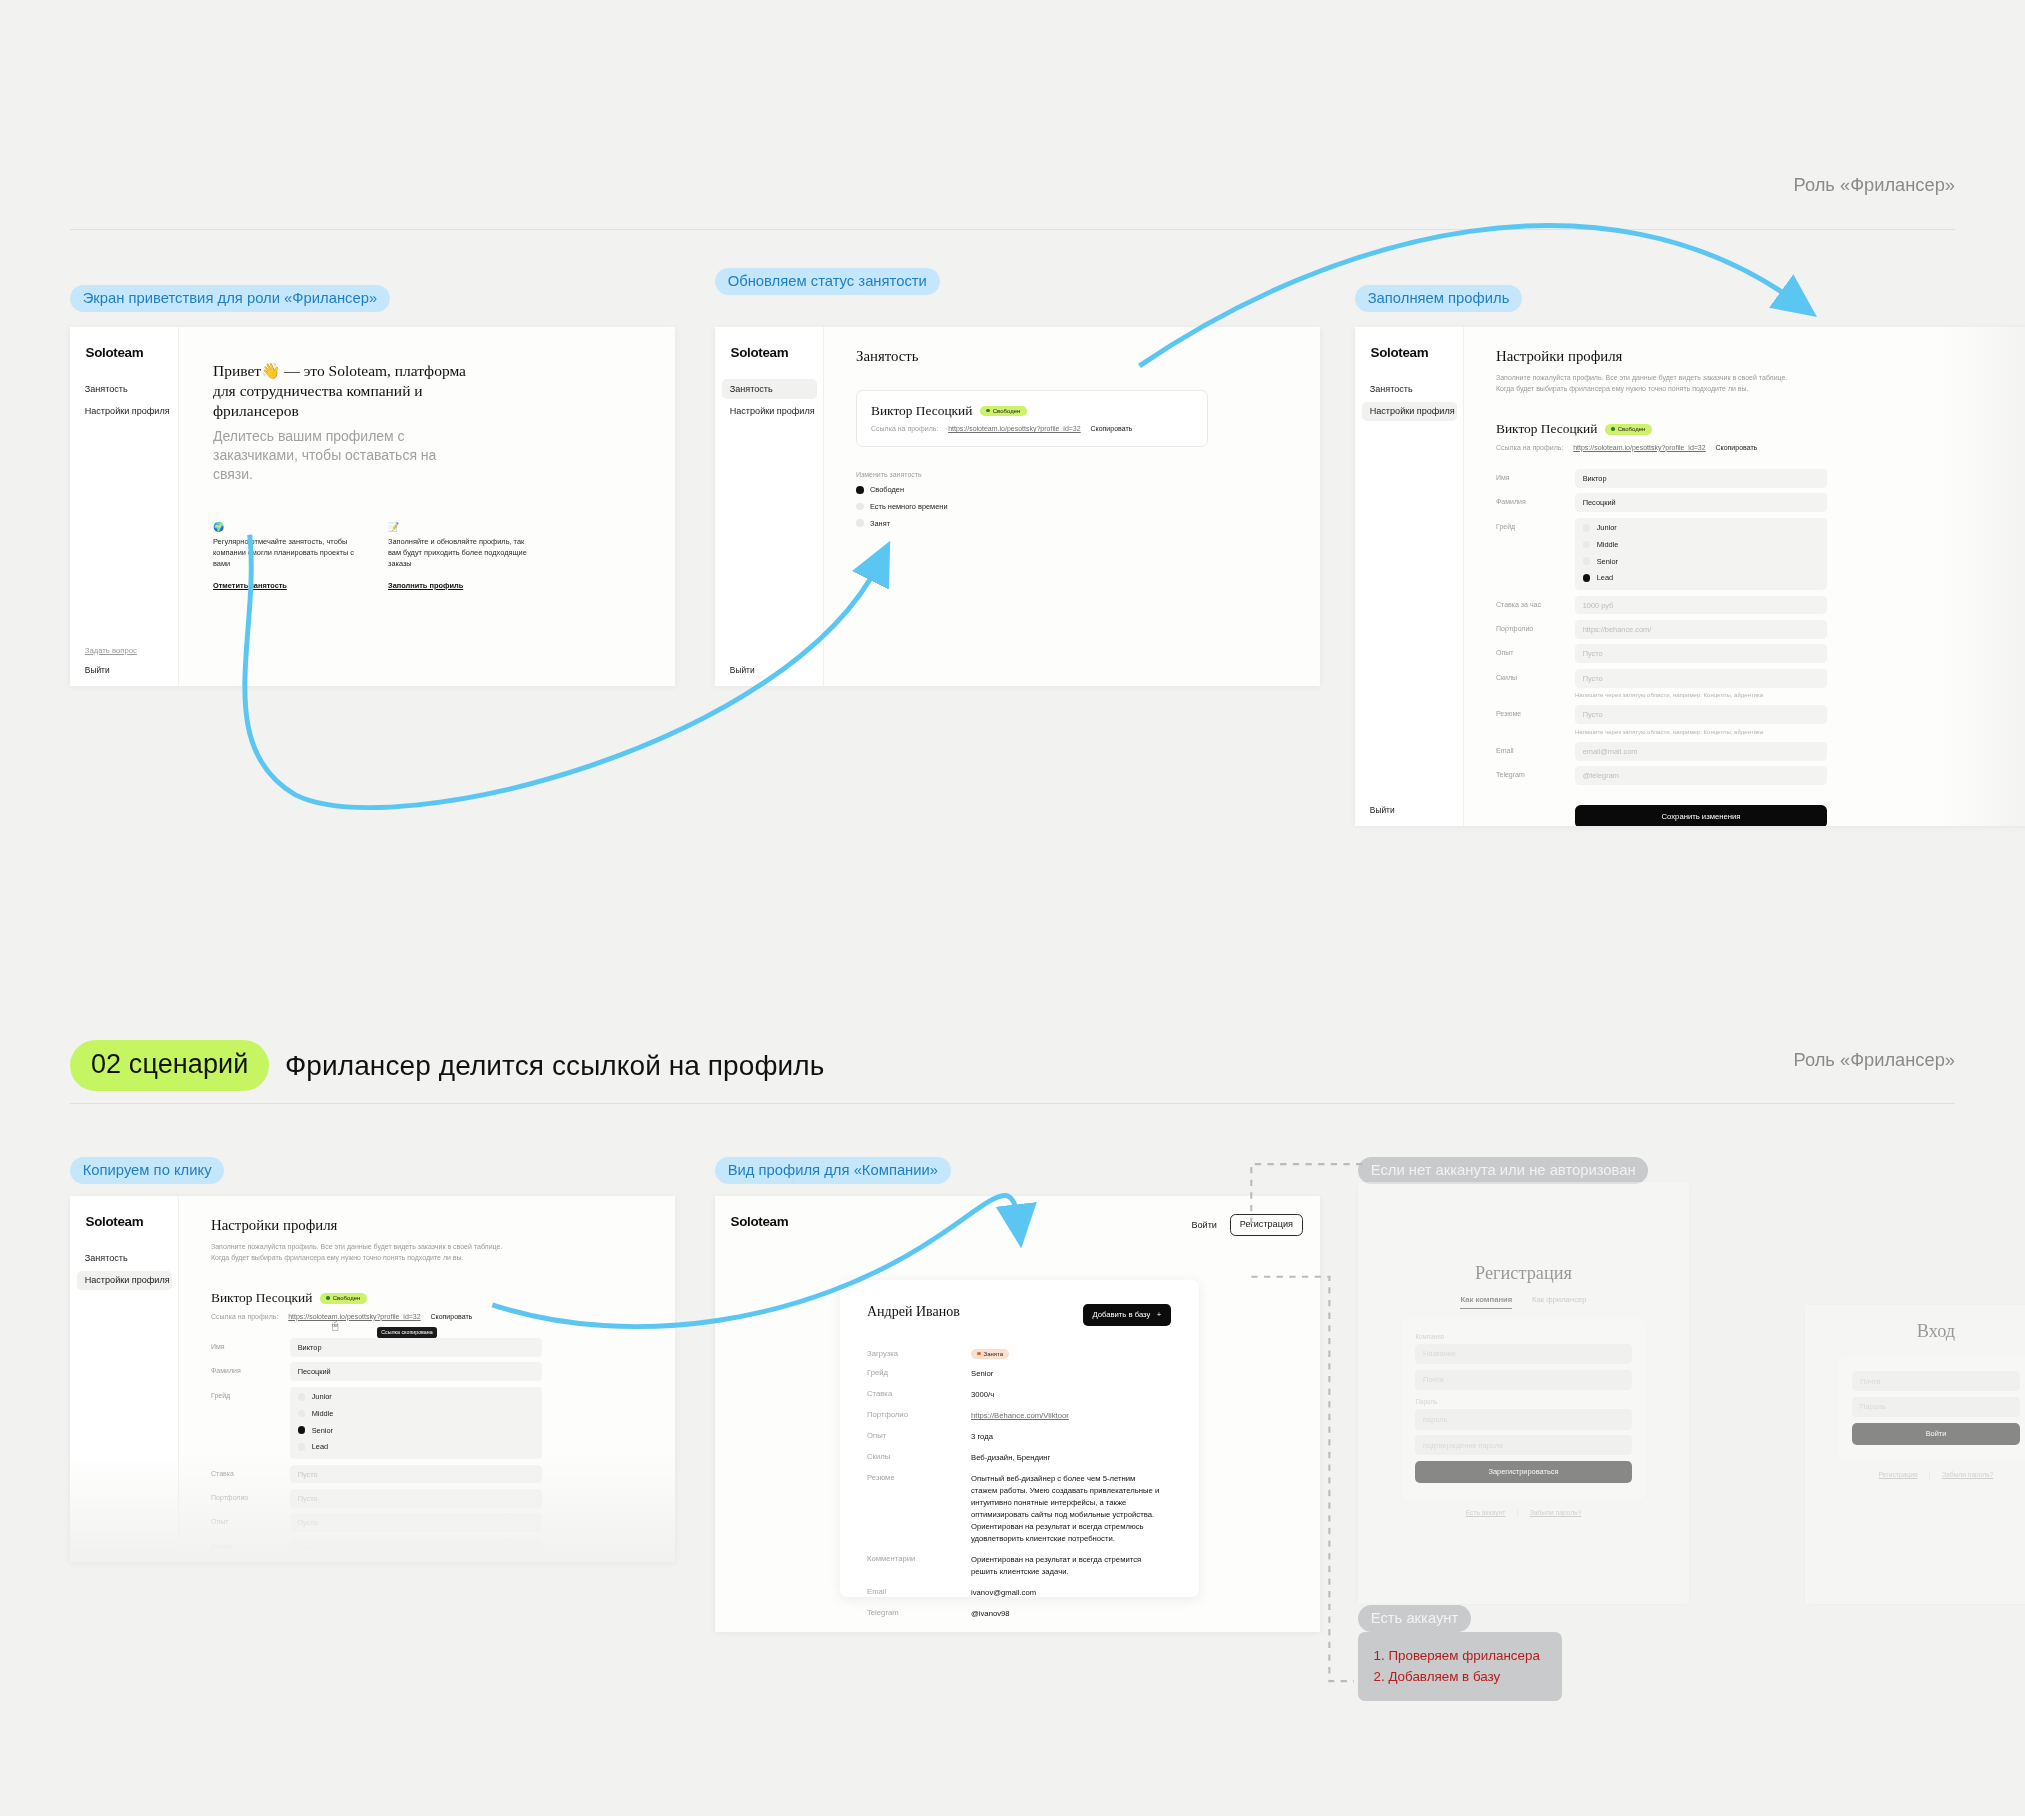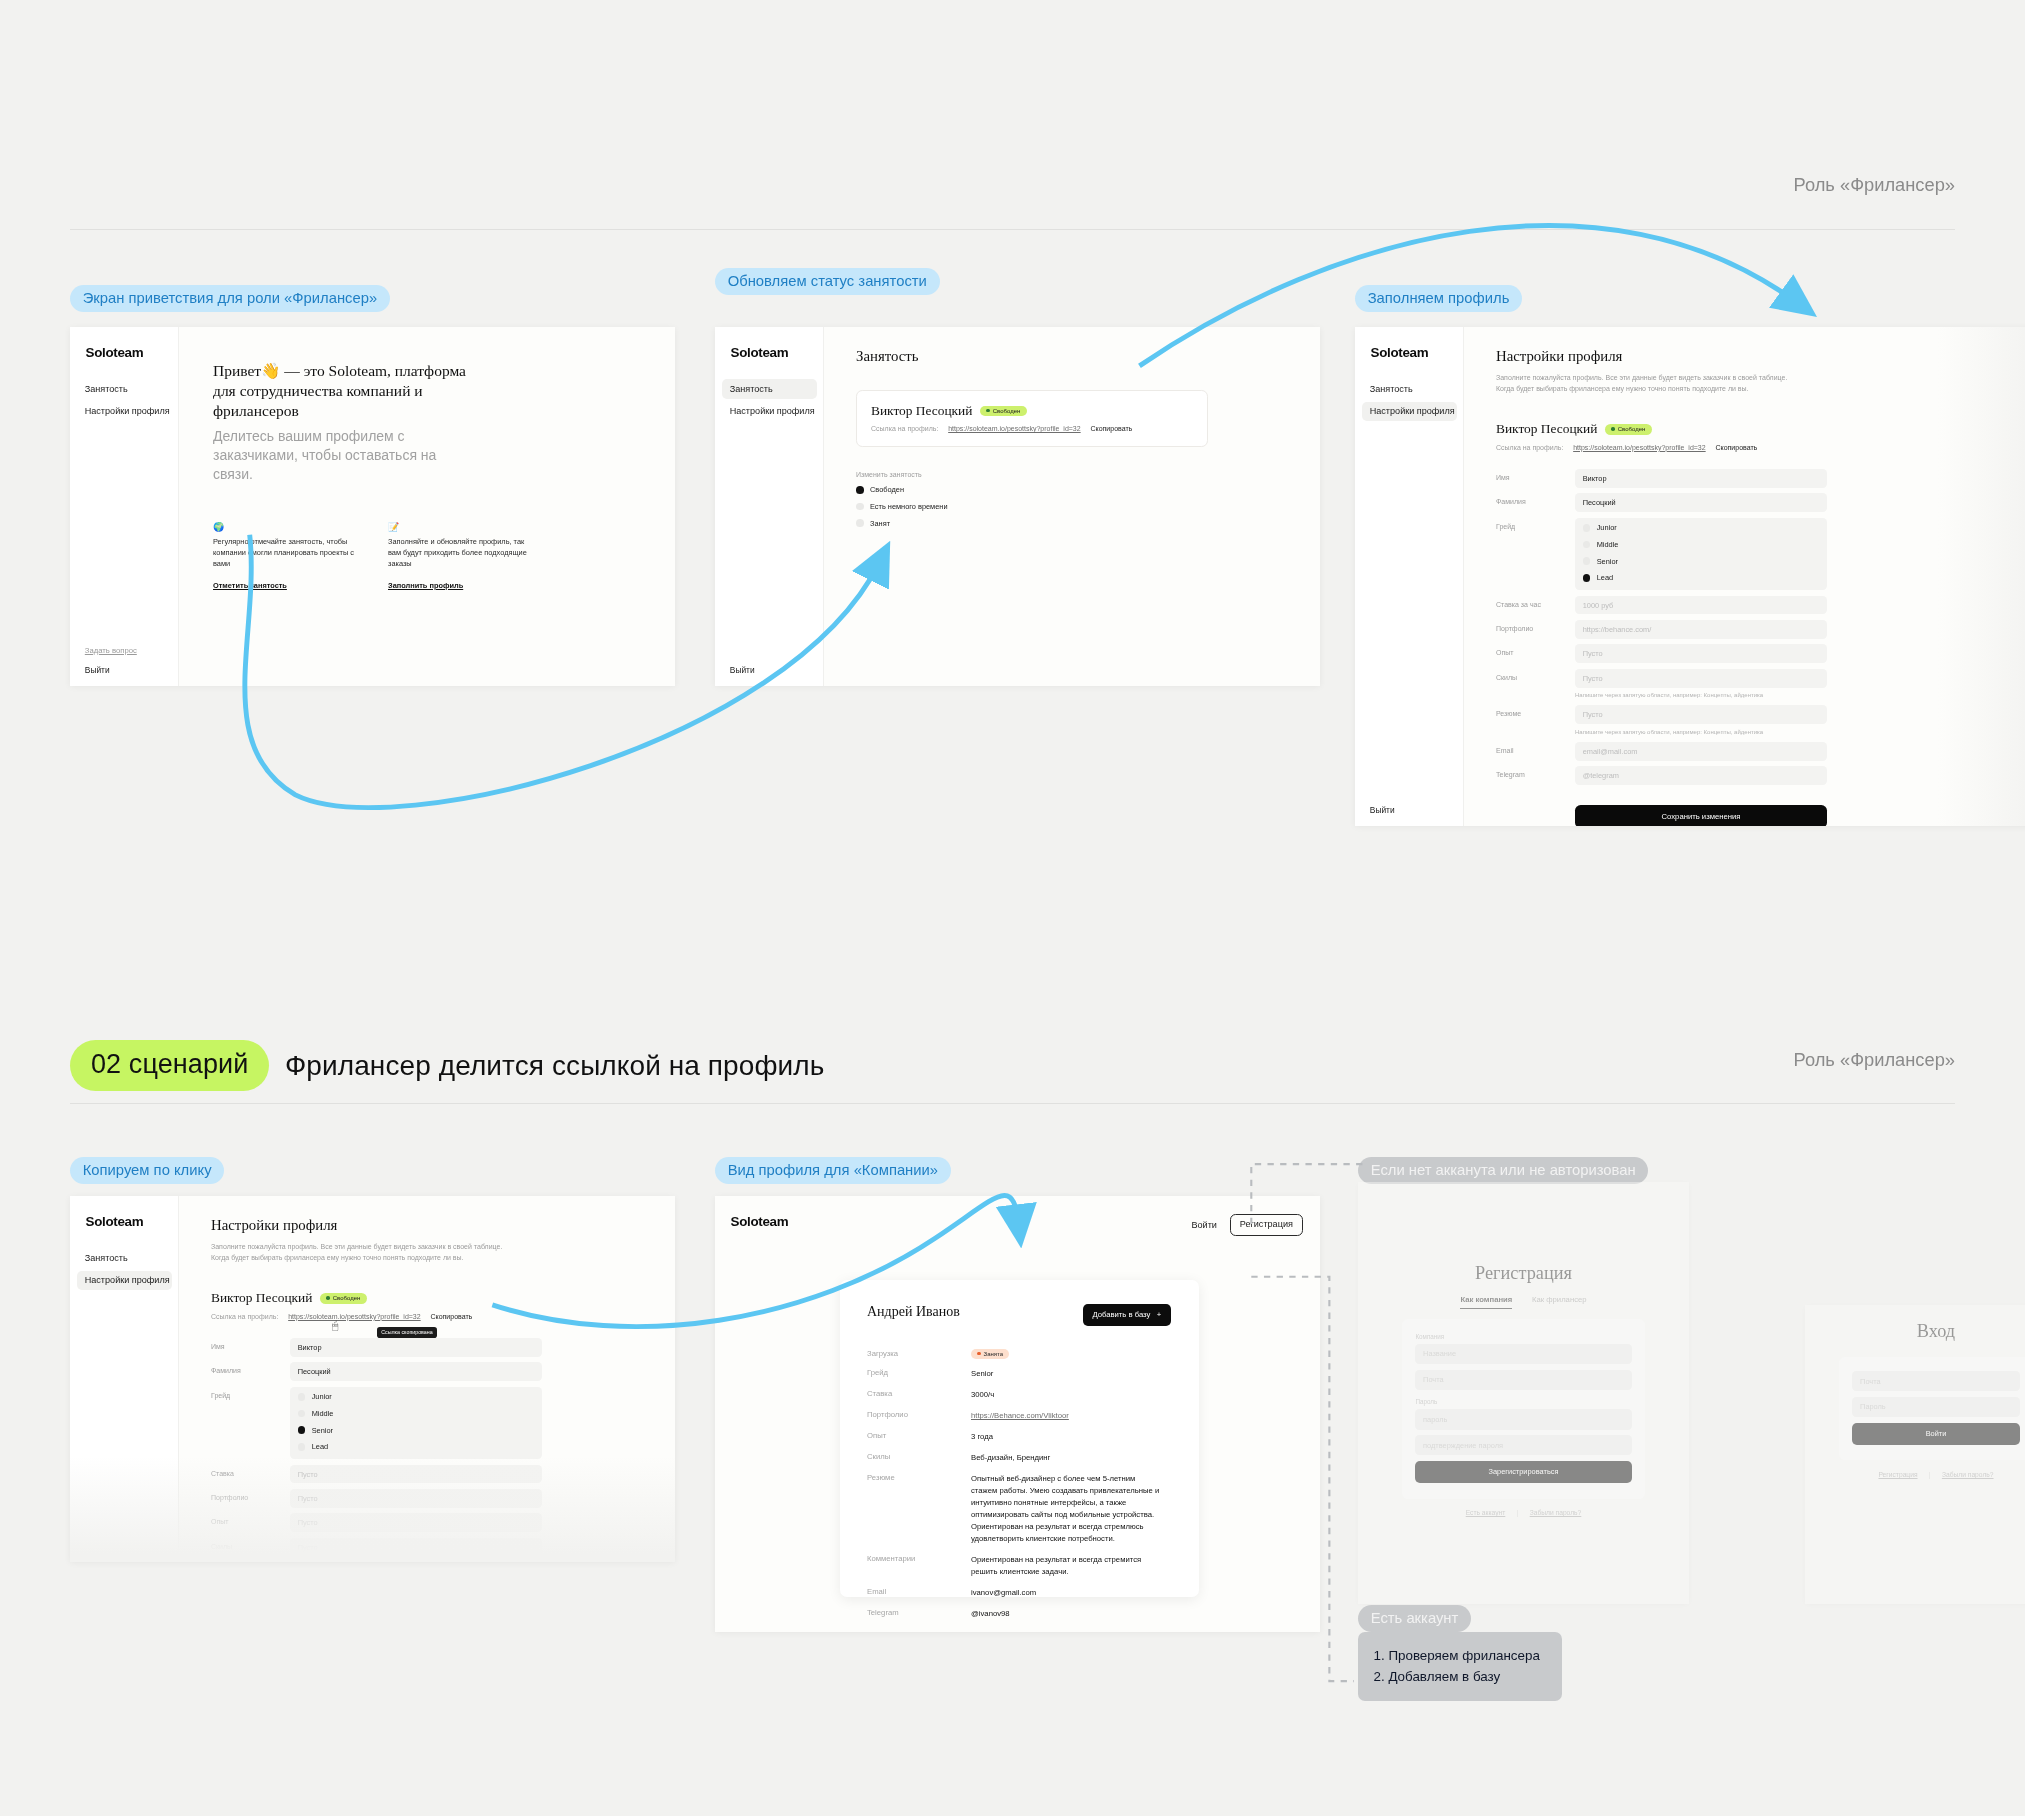--- a/index.html
+++ b/index.html
@@ -193,21 +193,21 @@
   
   .tip {
     position: absolute; background: #1b1b1b; color: #fff; font-size: 5.3px;
     border-radius: 2.8px; padding: 2.1px 4.2px 2.8px; white-space: nowrap;
   }
   .cursor { position: absolute; font-size: 10.6px; color: #222; }
 
   
   .note-box {
     position: absolute; background: #c8cacc; border-radius: 7px;
-    padding: 12.7px 15.5px 15.5px; color: #0f172a; font-size: 13.4px; line-height: 1.6;
+    padding: 12.7px 15.5px 15.5px; color: #b91c1c; font-size: 13.4px; line-height: 1.6;
   }
 
   .fade-bottom {
     position: absolute; left: 0; right: 0; bottom: 0; height: 106px;
     background: linear-gradient(to bottom, rgba(250,250,248,0), #f2f2f0 92%);
     pointer-events: none;
   }
   .fade-right {
     position: absolute; top: 0; bottom: 0; right: 0; width: 120px;
     background: linear-gradient(to right, rgba(242,242,240,0), #f2f2f0 88%);

